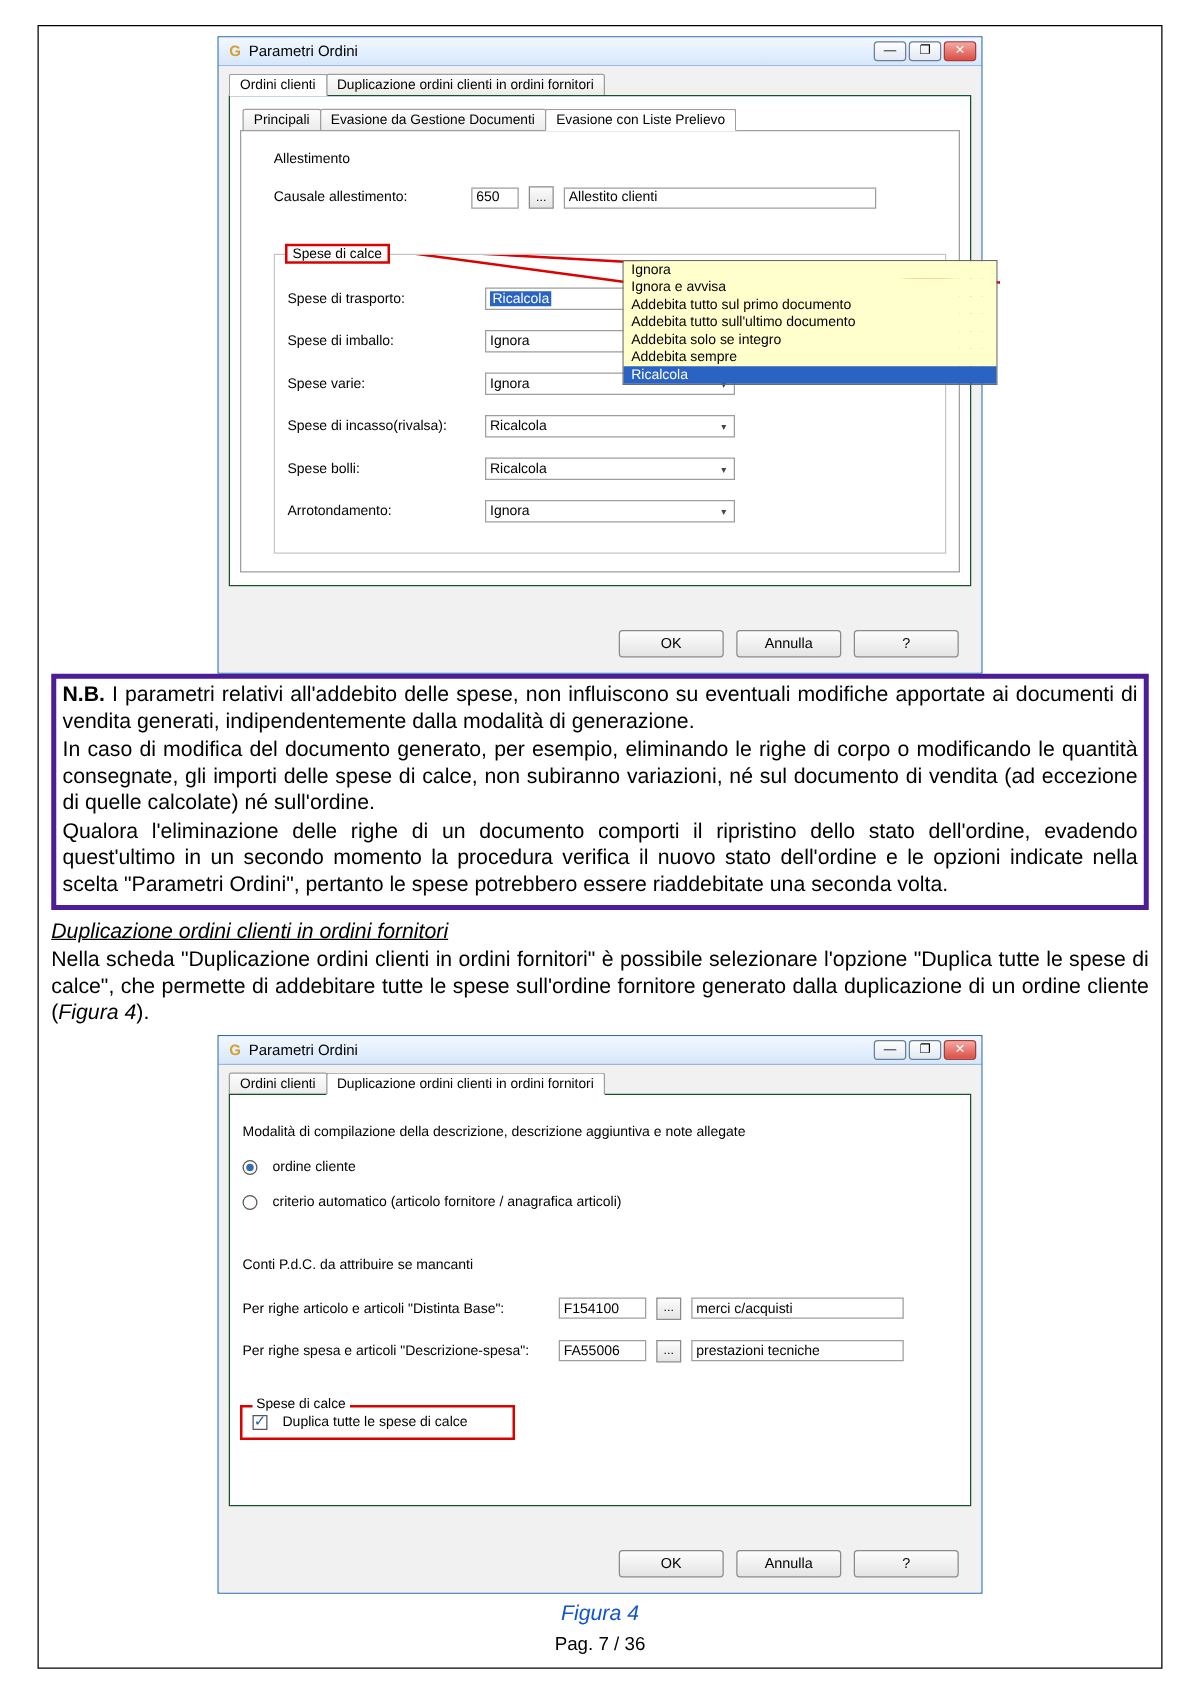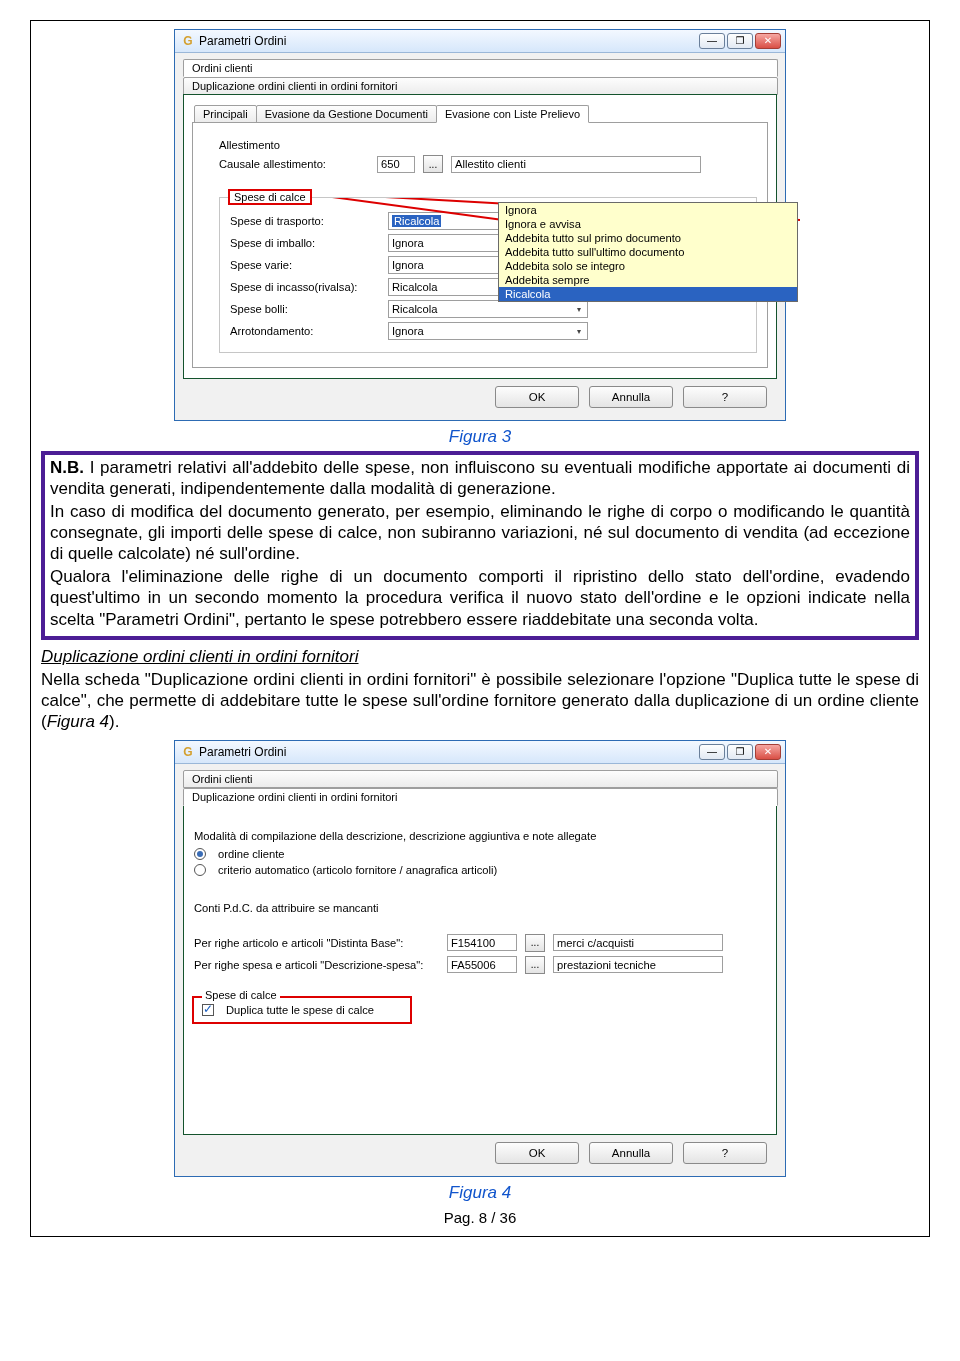--- a/index.html
+++ b/index.html
@@ -48,21 +48,21 @@
     line-height: 1;
   }
   .win-btn.close {
     background: linear-gradient(#f6a7a2, #d94f45);
     border-color: #a43e36;
     color: #fff;
   }
 
   .win-body { padding: 6px 8px 8px 8px; background: #f1f1f1; }
 
-  .tab-strip { display: flex; gap: 0; margin-bottom: -1px; flex-direction: column; }
+  .tab-strip { display: flex; gap: 0; margin-bottom: -1px; }
   .tab {
     border: 1px solid #9e9e9e;
     background: linear-gradient(#fdfdfd,#ececec);
     padding: 2px 8px;
     font-size: 11px;
     border-bottom: 1px solid #9e9e9e;
     border-radius: 2px 2px 0 0;
     margin-right: -1px;
   }
   .tab.active { background: #fff; border-bottom: 1px solid #fff; position: relative; z-index: 2; }
@@ -107,21 +107,21 @@
   }
   .legend-title.red-frame {
     border: 2px solid #d00;
     padding: 0 4px;
   }
 
   .form-row {
     display: flex;
     align-items: center;
     gap: 8px;
-    margin: 4px 0;
+    margin: 16px 0;
     font-size: 11.2px;
     position: relative;
   }
   .form-row .lbl { width: 150px; }
   .text-in {
     border: 1px solid #9e9e9e;
     background: #fff;
     padding: 1px 3px;
     height: 17px;
     font-size: 11.2px;
@@ -178,20 +178,21 @@
   .options-popup .opt.sel {
     background: #2a63c1;
     color: #fff;
   }
 
   .dlg-footer {
     display: flex;
     justify-content: flex-end;
     gap: 10px;
     padding: 7px 10px 4px 10px;
+    margin-top: 28px;
   }
   .dlg-btn {
     min-width: 84px;
     height: 22px;
     border: 1px solid #8a8a8a;
     border-radius: 3px;
     background: linear-gradient(#fdfdfd,#e4e4e4);
     font-size: 11.5px;
     display: inline-flex; align-items:center; justify-content:center;
   }
@@ -367,21 +368,20 @@
         </div>
       </div>
       <div class="dlg-footer">
         <span class="dlg-btn">OK</span>
         <span class="dlg-btn">Annulla</span>
         <span class="dlg-btn">?</span>
       </div>
     </div>
   </div>
 
-  <div class="fig-caption">Figura 3</div>
 
   <div class="note-box">
     <p><b>N.B.</b><span> I parametri relativi all'addebito delle spese, non influiscono su eventuali modifiche apportate ai documenti di vendita generati, indipendentemente dalla modalità di generazione.</span></p>
     <p>In caso di modifica del documento generato, per esempio, eliminando le righe di corpo o modificando le quantità consegnate, gli importi delle spese di calce, non subiranno variazioni, né sul documento di vendita (ad eccezione di quelle calcolate) né sull'ordine.</p>
     <p>Qualora l'eliminazione delle righe di un documento comporti il ripristino dello stato dell'ordine, evadendo quest'ultimo in un secondo momento la procedura verifica il nuovo stato dell'ordine e le opzioni indicate nella scelta "Parametri Ordini", pertanto le spese potrebbero essere riaddebitate una seconda volta.</p>
   </div>
 
   <div class="body-section">
     <div class="heading">Duplicazione ordini clienti in ordini fornitori</div>
     <p>
@@ -447,15 +447,15 @@
       </div>
       <div class="dlg-footer">
         <span class="dlg-btn">OK</span>
         <span class="dlg-btn">Annulla</span>
         <span class="dlg-btn">?</span>
       </div>
     </div>
   </div>
 
   <div class="fig-caption">Figura 4</div>
-  <div class="pager">Pag. 8 / 36</div>
+  <div class="pager">Pag. 7 / 36</div>
 
 </div>
 
 </body></html>

